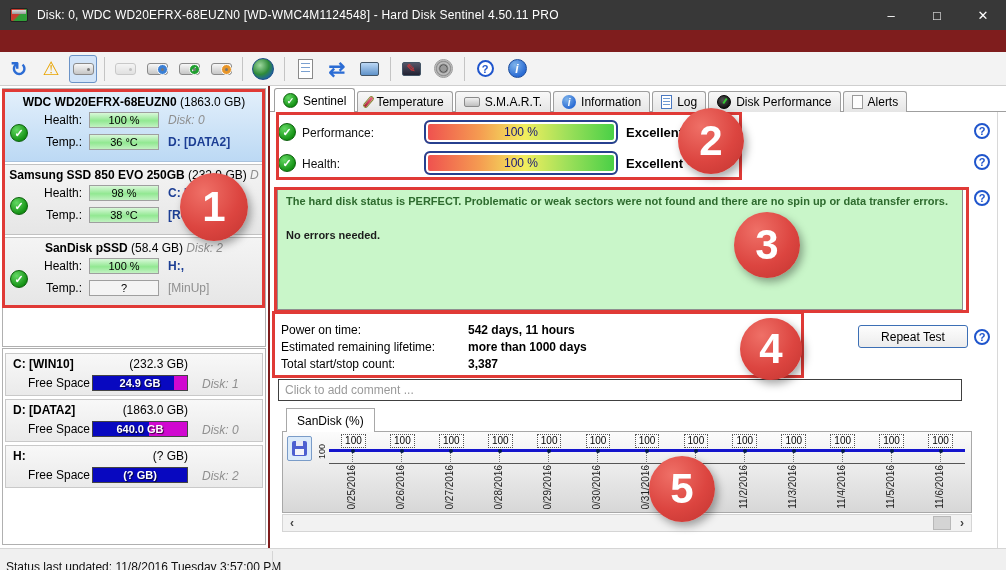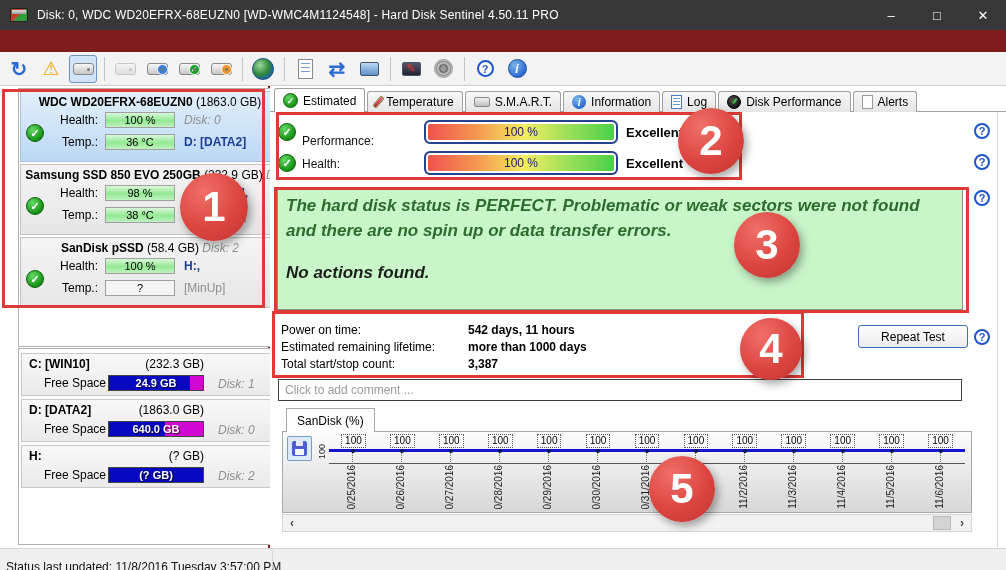--- a/index.html
+++ b/index.html
@@ -40,21 +40,21 @@
   .doc::after { content:''; position:absolute; left:2px; right:2px; top:3px; height:12px;
                 background:repeating-linear-gradient(#7aa0d0 0 1px, transparent 1px 4px); }
   .mon { width:19px; height:14px; border:1px solid #456; background:linear-gradient(#bcd8f5,#5f92c9); border-radius:2px; position:relative; }
   .mon.dark { background:linear-gradient(#556,#223); color:#e33; font-size:11px; display:flex; align-items:center; justify-content:center; }
   .spk { width:19px; height:19px; border-radius:50%; background:radial-gradient(circle, #999 24%, #5c5c5c 30%, #c9c9c9 46%, #8f8f8f 60%, #d8d8d8 72%); border:1px solid #9a9a9a; }
   .help { width:17px; height:17px; border-radius:50%; background:#fff; border:2px solid #1f55cc; color:#1f55cc; font-weight:bold; font-size:11px; display:flex; align-items:center; justify-content:center; }
   .infoc { width:19px; height:19px; border-radius:50%; background:radial-gradient(circle at 35% 30%, #7fb4ea, #2b6cd4 70%); color:#fff; font-size:12px; font-weight:bold; font-style:italic; display:flex; align-items:center; justify-content:center; border:1px solid #1b4c9c; }
 
   
   .sidebar { position:absolute; left:0; top:86px; width:268px; height:462px; background:#fff; }
-  .panel { position:absolute; left:2px; width:264px; border:1px solid #b0b0b0; background:#fff;margin-left:16px; }
+  .panel { position:absolute; left:2px; width:264px; border:1px solid #b0b0b0; background:#fff; }
   .p-disks { top:2px; height:259px; }
   .p-parts { top:262px; height:197px; }
   .disk { position:absolute; left:1px; width:260px; height:71px; border:1px solid #c2c2c2; background:linear-gradient(#f4f4f4,#e6e6e6); }
   .disk.sel { background:linear-gradient(#e2effb,#bcd9f4); border-color:#a9c2dd; }
   .dhead { text-align:center; margin-top:3px; font-size:12px; white-space:nowrap; overflow:hidden; }
   .dhead b { font-weight:bold; }
   .drow { display:flex; align-items:center; height:22px; margin-left:26px; }
   .dlabel { width:58px; text-align:right; padding-right:7px; font-size:12px; }
   .hbar { width:70px; height:16px; border:1px solid #9f9f9f; background:linear-gradient(#d9f8d9,#92e892 55%,#c2f2c2); font-size:11px; text-align:center; line-height:14px; color:#000; }
   .hbar.empty { background:#f4f4f4; }
@@ -89,21 +89,21 @@
   .ti-page { width:11px; height:14px; background:#fdfdfd; border:1px solid #9a9a9a; }
 
   .ovlabel { position:absolute; font-size:12px; color:#111; }
   .gbar { position:absolute; width:194px; height:24px; border:2px solid #27408f; border-radius:6px; box-shadow:inset 0 0 0 2px #fff;
           background:linear-gradient(90deg,#ef4f4f,#f59b51 28%,#f2ee5e 52%,#9fe05a 74%,#46cf46); text-align:center; font-size:12px; color:#15157a; line-height:20px; }
   .rating { position:absolute; font-size:13px; font-weight:bold; color:#000; }
   .ovchk { position:absolute; width:18px; height:18px; }
   .helpico { position:absolute; width:16px; height:16px; border-radius:50%; background:#fff; border:2px solid #1f55cc; color:#1f55cc; font-weight:bold; font-size:11px; display:flex; align-items:center; justify-content:center; }
 
   .greenbox { position:absolute; left:7px; top:103px; width:686px; height:121px; background:#c9f6c9; border:1px solid #8f8f8f; padding:4px 8px; }
-  .greenbox p { font-size:17px; line-height:1.45;font-style:italic; }
+  .greenbox p { font-size:11px; line-height:1.45; }
   .gp1 { color:#2e6b2e; font-weight:600; }
   .gp2 { color:#1c1c1c; font-weight:bold; margin-top:18px; }
 
   .statlabel { position:absolute; left:11px; font-size:12px; }
   .statval { position:absolute; left:198px; font-size:12px; font-weight:bold; }
   .repeat { position:absolute; left:588px; top:239px; width:110px; height:23px; border:1px solid #3c6fb5; border-radius:3px; background:linear-gradient(#fdfdfd,#ececec); font-size:12px; font-family:"Liberation Sans",sans-serif; }
   .comment { position:absolute; left:8px; top:293px; width:684px; height:22px; border:1px solid #404040; font-size:12px; padding:0 6px; color:#333; font-family:"Liberation Sans",sans-serif; }
   .comment::placeholder { color:#9a9a9a; }
 
   .ctab { position:absolute; left:16px; top:322px; height:24px; padding:0 10px; border:1px solid #a8a8a8; border-bottom:none; background:#fff; font-size:12px; display:flex; align-items:center; z-index:2; }
@@ -285,21 +285,21 @@
         <span class="pinfo it-gray">Disk: 2</span>
       </div>
     </div>
   </div>
 
   <div class="content">
     <div class="tabline"></div>
     <div class="tabs">
       <div class="tab sel">
           <span class="ti-chk">✓</span>
-          <span>Estimated</span>
+          <span>Sentinel</span>
         </div>
       <div class="tab">
           <span class="ti-temp"></span>
           <span>Temperature</span>
         </div>
       <div class="tab">
           <span class="ti-drv"></span>
           <span>S.M.A.R.T.</span>
         </div>
       <div class="tab">
@@ -314,34 +314,34 @@
           <span class="ti-gauge"></span>
           <span>Disk Performance</span>
         </div>
       <div class="tab">
           <span class="ti-page"></span>
           <span>Alerts</span>
         </div>
     </div>
 
     <span class="chk ovchk" style="left:8px; top:37px;">✓</span>
-    <span class="ovlabel" style="left:32px; top:48px;">Performance:</span>
+    <span class="ovlabel" style="left:32px; top:40px;">Performance:</span>
     <span class="gbar" style="left:154px; top:34px;">100 %</span>
     <span class="rating" style="left:356px; top:39px;">Excellent</span>
     <span class="helpico" style="left:704px; top:37px;">?</span>
 
     <span class="chk ovchk" style="left:8px; top:68px;">✓</span>
     <span class="ovlabel" style="left:32px; top:71px;">Health:</span>
     <span class="gbar" style="left:154px; top:65px;">100 %</span>
     <span class="rating" style="left:356px; top:70px;">Excellent</span>
     <span class="helpico" style="left:704px; top:68px;">?</span>
 
     <div class="greenbox">
       <p class="gp1">The hard disk status is PERFECT. Problematic or weak sectors were not found and there are no spin up or data transfer errors.</p>
-      <p class="gp2">No actions found.</p>
+      <p class="gp2">No errors needed.</p>
     </div>
     <span class="helpico" style="left:704px; top:104px;">?</span>
 
     <span class="statlabel" style="top:237px;">Power on time:</span>
     <span class="statval" style="top:237px;">542 days, 11 hours</span>
     <span class="statlabel" style="top:254px;">Estimated remaining lifetime:</span>
     <span class="statval" style="top:254px;">more than 1000 days</span>
     <span class="statlabel" style="top:271px;">Total start/stop count:</span>
     <span class="statval" style="top:271px;">3,387</span>
 

